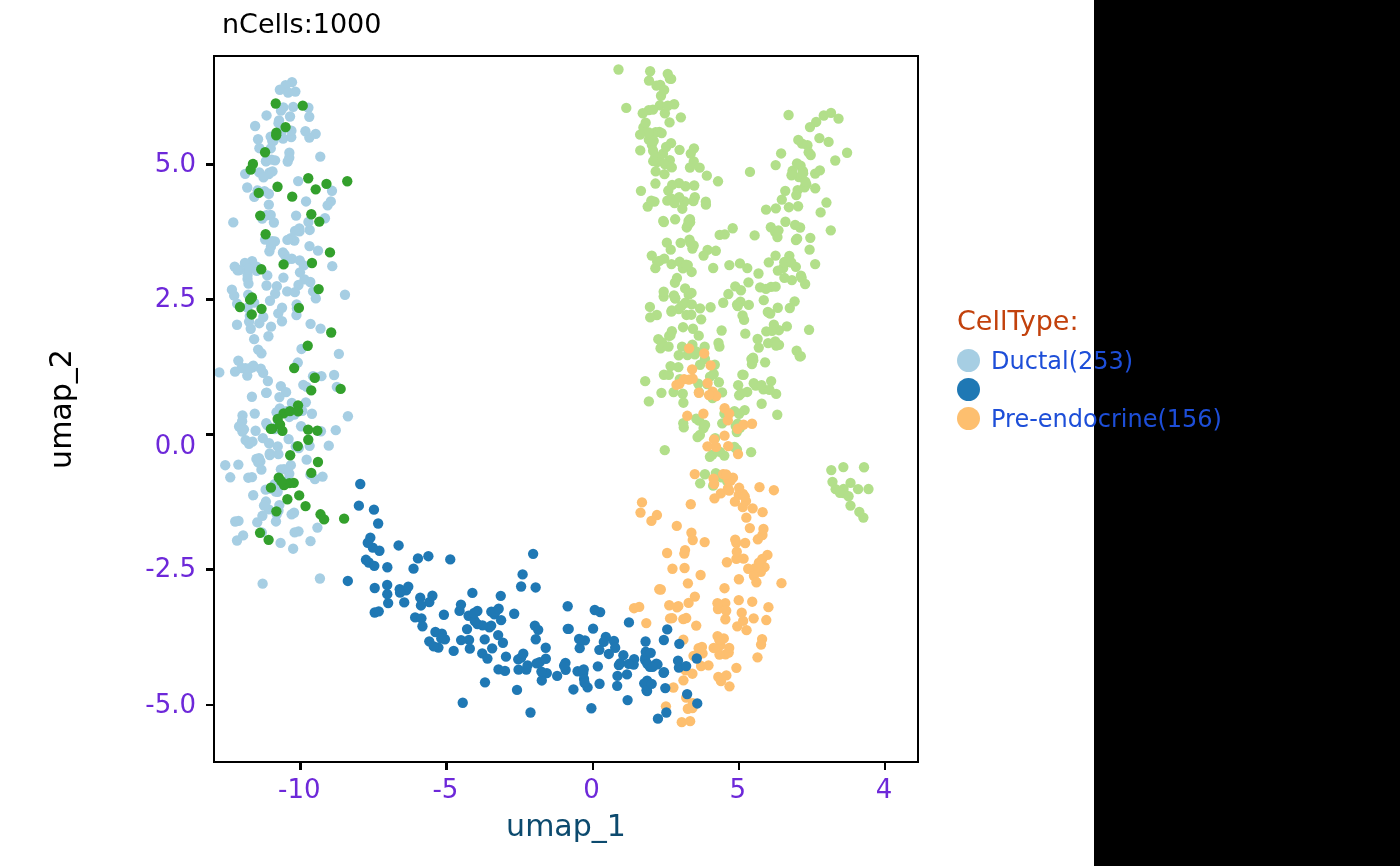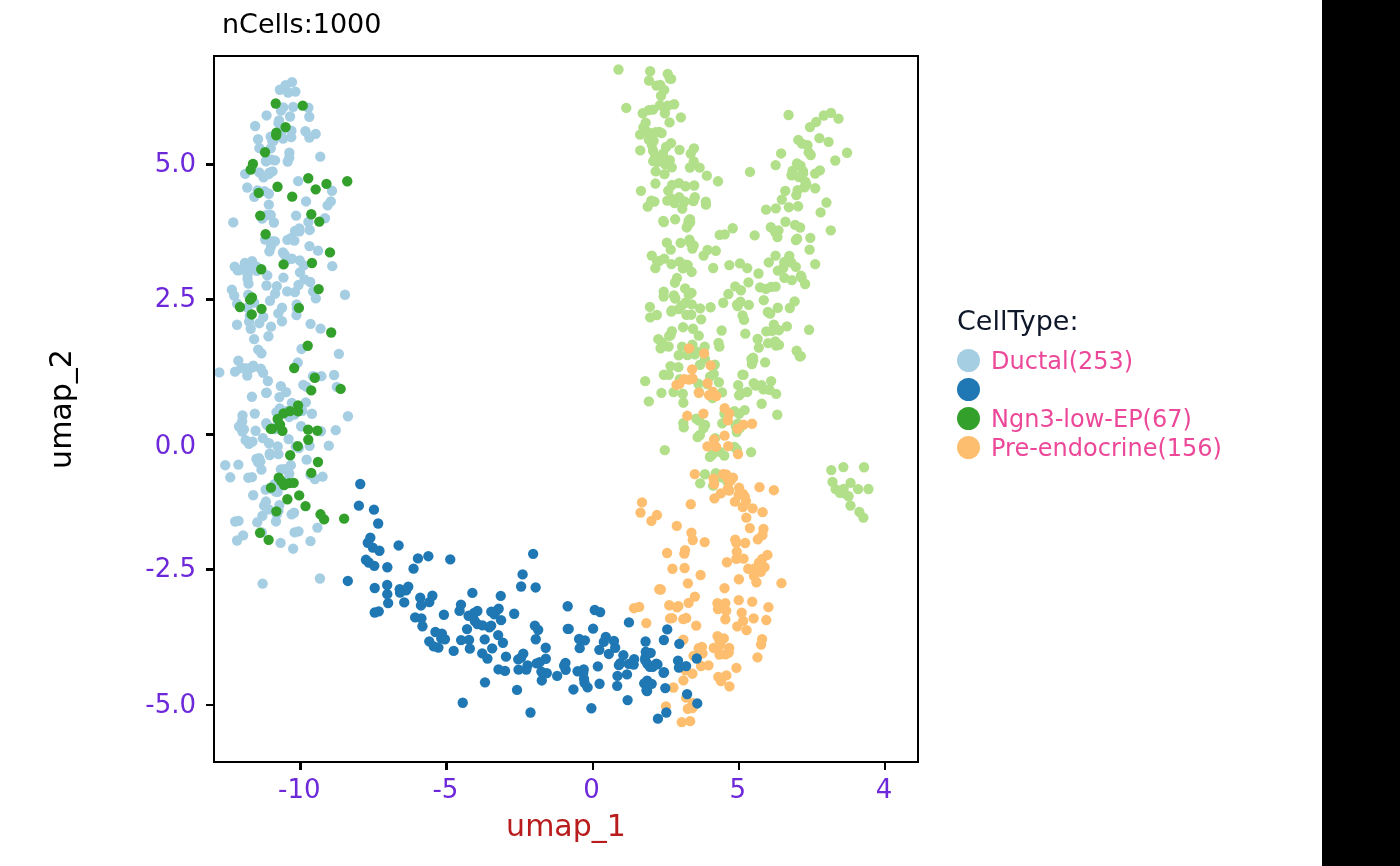--- a/index.html
+++ b/index.html
@@ -10,21 +10,21 @@
   body {
     width: 1400px;
     height: 866px;
     overflow: hidden;
     font-family: "DejaVu Sans", sans-serif;
   }
   #figure {
     position: absolute;
     left: 0;
     top: 0;
-    width: 1322px;
+    width: 1094px;
     height: 866px;
     background: #ffffff;
   }
   #plot-title {
     position: absolute;
     left: 222px;
     top: 8px;
     font-size: 27px;
     color: #000000;
     letter-spacing: 0px;
@@ -76,60 +76,60 @@
     width: 2.5px;
     height: 7px;
     top: 763px;
   }
   #xlabel {
     position: absolute;
     left: 566px;
     top: 808px;
     transform: translateX(-50%);
     font-size: 30px;
-    color: #b91c1c;
+    color: #0c4a6e;
     white-space: nowrap;
   }
   #ylabel {
     position: absolute;
     left: 60px;
     top: 409px;
     transform: translate(-50%, -50%) rotate(-90deg);
     font-size: 30px;
     color: #000000;
     white-space: nowrap;
     transform-origin: center center;
   }
   #legend {
     position: absolute;
     left: 957px;
     top: 305px;
     width: 350px;
   }
   #legend-title {
     font-size: 27px;
-    color: #0f172a;
+    color: #c2410c;
     margin-bottom: 10px;
     white-space: nowrap;
   }
   .legend-row {
     display: flex;
     align-items: center;
     height: 29px;
   }
   .legend-swatch {
     width: 23px;
     height: 23px;
     border-radius: 50%;
     flex: 0 0 auto;
     margin-right: 11px;
   }
   .legend-text {
     font-size: 24px;
-    color: #ec4899;
+    color: #1d4ed8;
     white-space: nowrap;
     line-height: 1;
   }
 </style>
 </head>
 <body>
 
 <div id="figure">
 
   <div id="plot-title">nCells:1000</div>
@@ -1178,23 +1178,19 @@
     <div id="legend-title">CellType:</div>
     <div id="legend-rows">
         <div class="legend-row">
           <span class="legend-swatch" style="background: rgb(166, 206, 227);"></span>
           <span class="legend-text">Ductal(253)</span>
         </div>
         <div class="legend-row">
           <span class="legend-swatch" style="background: rgb(31, 120, 180);"></span>
         </div>
         <div class="legend-row">
-          <span class="legend-swatch" style="background: rgb(51, 160, 44);"></span>
-          <span class="legend-text">Ngn3-low-EP(67)</span>
-        </div>
-        <div class="legend-row">
           <span class="legend-swatch" style="background: rgb(253, 191, 111);"></span>
           <span class="legend-text">Pre-endocrine(156)</span>
         </div>
       </div>
   </div>
 
 </div>
 
 </body></html>

